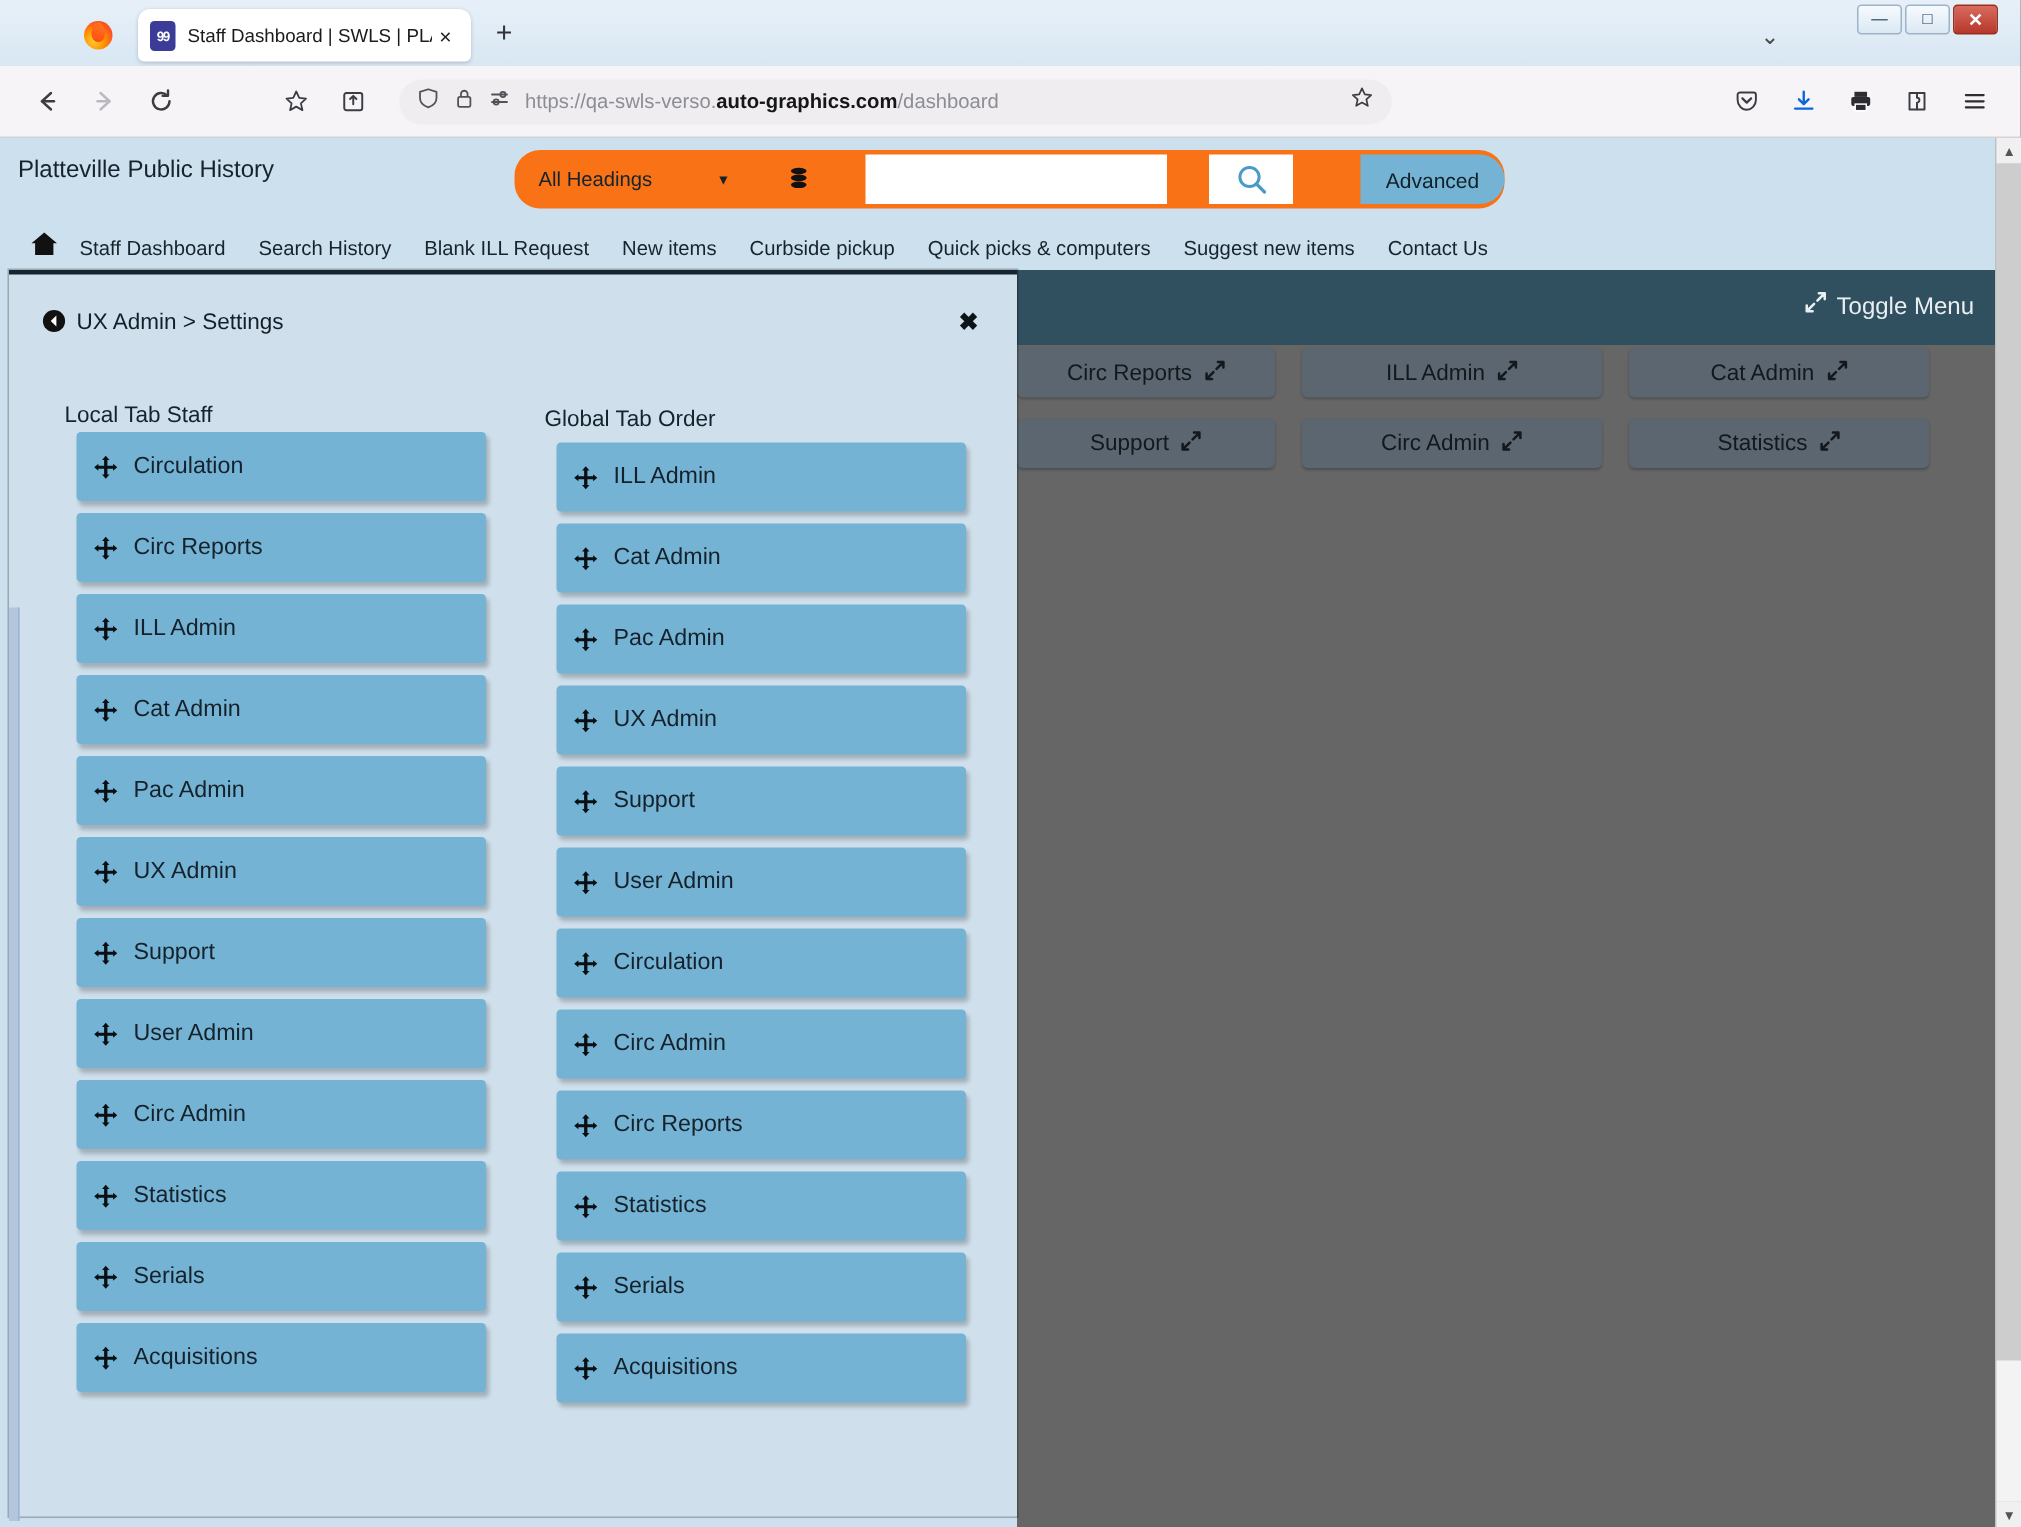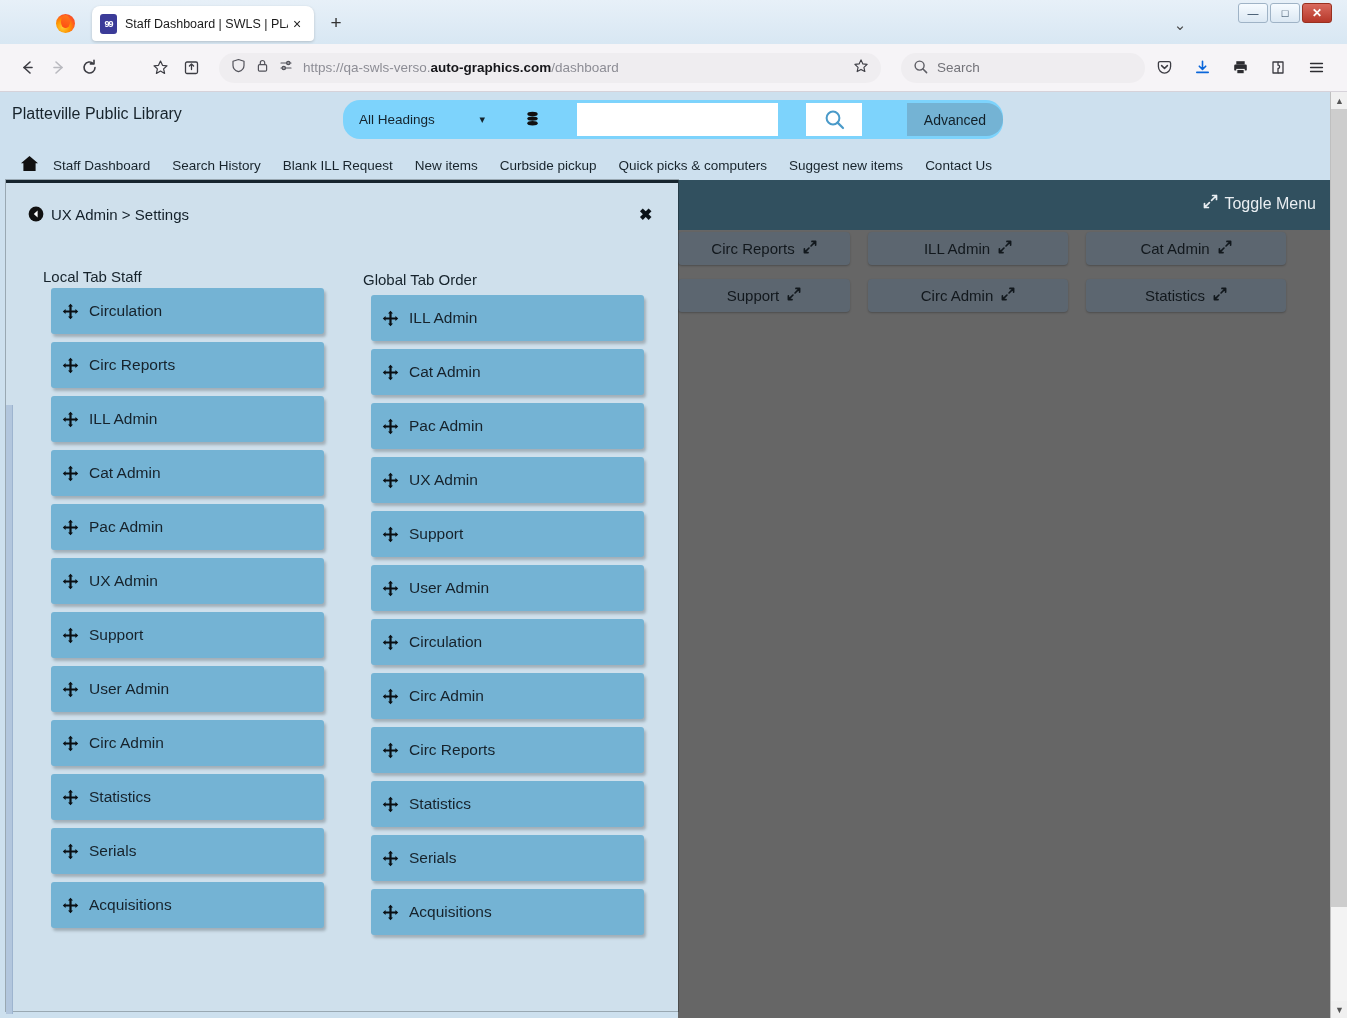--- a/index.html
+++ b/index.html
@@ -110,21 +110,21 @@
   
   #libhead{
     position:absolute;left:0;top:0;width:1330px;height:58px;
     background:#cde0ee;
   }
   #libname{
     position:absolute;left:12px;top:13px;font-size:16px;color:#17232b;
   }
   #searchgroup{
     position:absolute;left:343px;top:8px;width:660px;height:39px;
-    background:#7dd3fc;border-radius:17px;display:flex;align-items:center;gap:28px;
+    background:#f97316;border-radius:17px;display:flex;align-items:center;gap:28px;
   }
   #headings-sel{
     width:150px;height:33px;display:flex;align-items:center;
     padding-left:16px;font-size:13.5px;color:#14232c;cursor:pointer;
   }
   #headings-chev{margin-left:auto;margin-right:8px;font-size:11px;}
   #db-icon{width:22px;margin-right:6px;display:flex;justify-content:center;cursor:pointer;}
   #searchinput{
     flex:1 1 auto;height:33px;background:#fff;border:none;outline:none;
     font-size:14px;padding:0 10px;color:#222;
@@ -330,29 +330,20 @@
           </svg>
       </span>
       <span id="url-text">https://qa-swls-verso.<b>auto-graphics.com</b>/dashboard</span>
       <span id="url-star">
         <svg width="16" height="16" viewBox="0 0 17 17">
             <path d="M8.5 2 L10.5 6.3 L15 6.8 L11.6 9.9 L12.6 14.4 L8.5 12.1 L4.4 14.4 L5.4 9.9 L2 6.8 L6.5 6.3 Z" fill="none" stroke="#3c3c43" stroke-width="1.2" stroke-linejoin="round"></path>
           </svg>
       </span>
     </div>
 
-    <div id="searchbar">
-      <span>
-        <svg width="15" height="15" viewBox="0 0 15 15">
-            <circle cx="6.6" cy="6.6" r="4.5" fill="none" stroke="#5d5d64" stroke-width="1.4"></circle>
-            <path d="M10 10 L13.6 13.6" stroke="#5d5d64" stroke-width="1.5" stroke-linecap="round"></path>
-          </svg>
-      </span>
-      <span>Search</span>
-    </div>
 
     <div id="nav-right">
       <div class="navicon">
         <svg width="17" height="17" viewBox="0 0 17 17">
             <path d="M2.4 4.2 a1.6 1.6 0 0 1 1.6-1.6 h9 a1.6 1.6 0 0 1 1.6 1.6 v3.4 c0 3.6-2.9 6.6-6.1 6.6 S2.4 11.2 2.4 7.6 Z" fill="none" stroke="#3c3c43" stroke-width="1.3"></path>
             <path d="M5.6 6.6 L8.5 9.4 L11.4 6.6" fill="none" stroke="#3c3c43" stroke-width="1.5" stroke-linecap="round" stroke-linejoin="round"></path>
           </svg>
       </div>
       <div class="navicon">
         <svg width="17" height="17" viewBox="0 0 17 17">
@@ -377,21 +368,21 @@
         <svg width="17" height="17" viewBox="0 0 17 17">
             <path d="M2.6 4.4 H14.4 M2.6 8.5 H14.4 M2.6 12.6 H14.4" stroke="#2c2c31" stroke-width="1.5" stroke-linecap="round"></path>
           </svg>
       </div>
     </div>
   </div>
 
   <div id="page">
 
     <div id="libhead">
-      <div id="libname">Platteville Public Library</div>
+      <div id="libname">Platteville Public History</div>
 
       <div id="searchgroup">
         <div id="headings-sel">
           <span>All Headings</span>
           <span id="headings-chev">▾</span>
         </div>
         <div id="db-icon">
           <svg width="15" height="17" viewBox="0 0 15 17">
             <ellipse cx="7.5" cy="3" rx="5.2" ry="2.2" fill="#111"></ellipse>
             <ellipse cx="7.5" cy="7.6" rx="5.2" ry="2.2" fill="#111"></ellipse>

